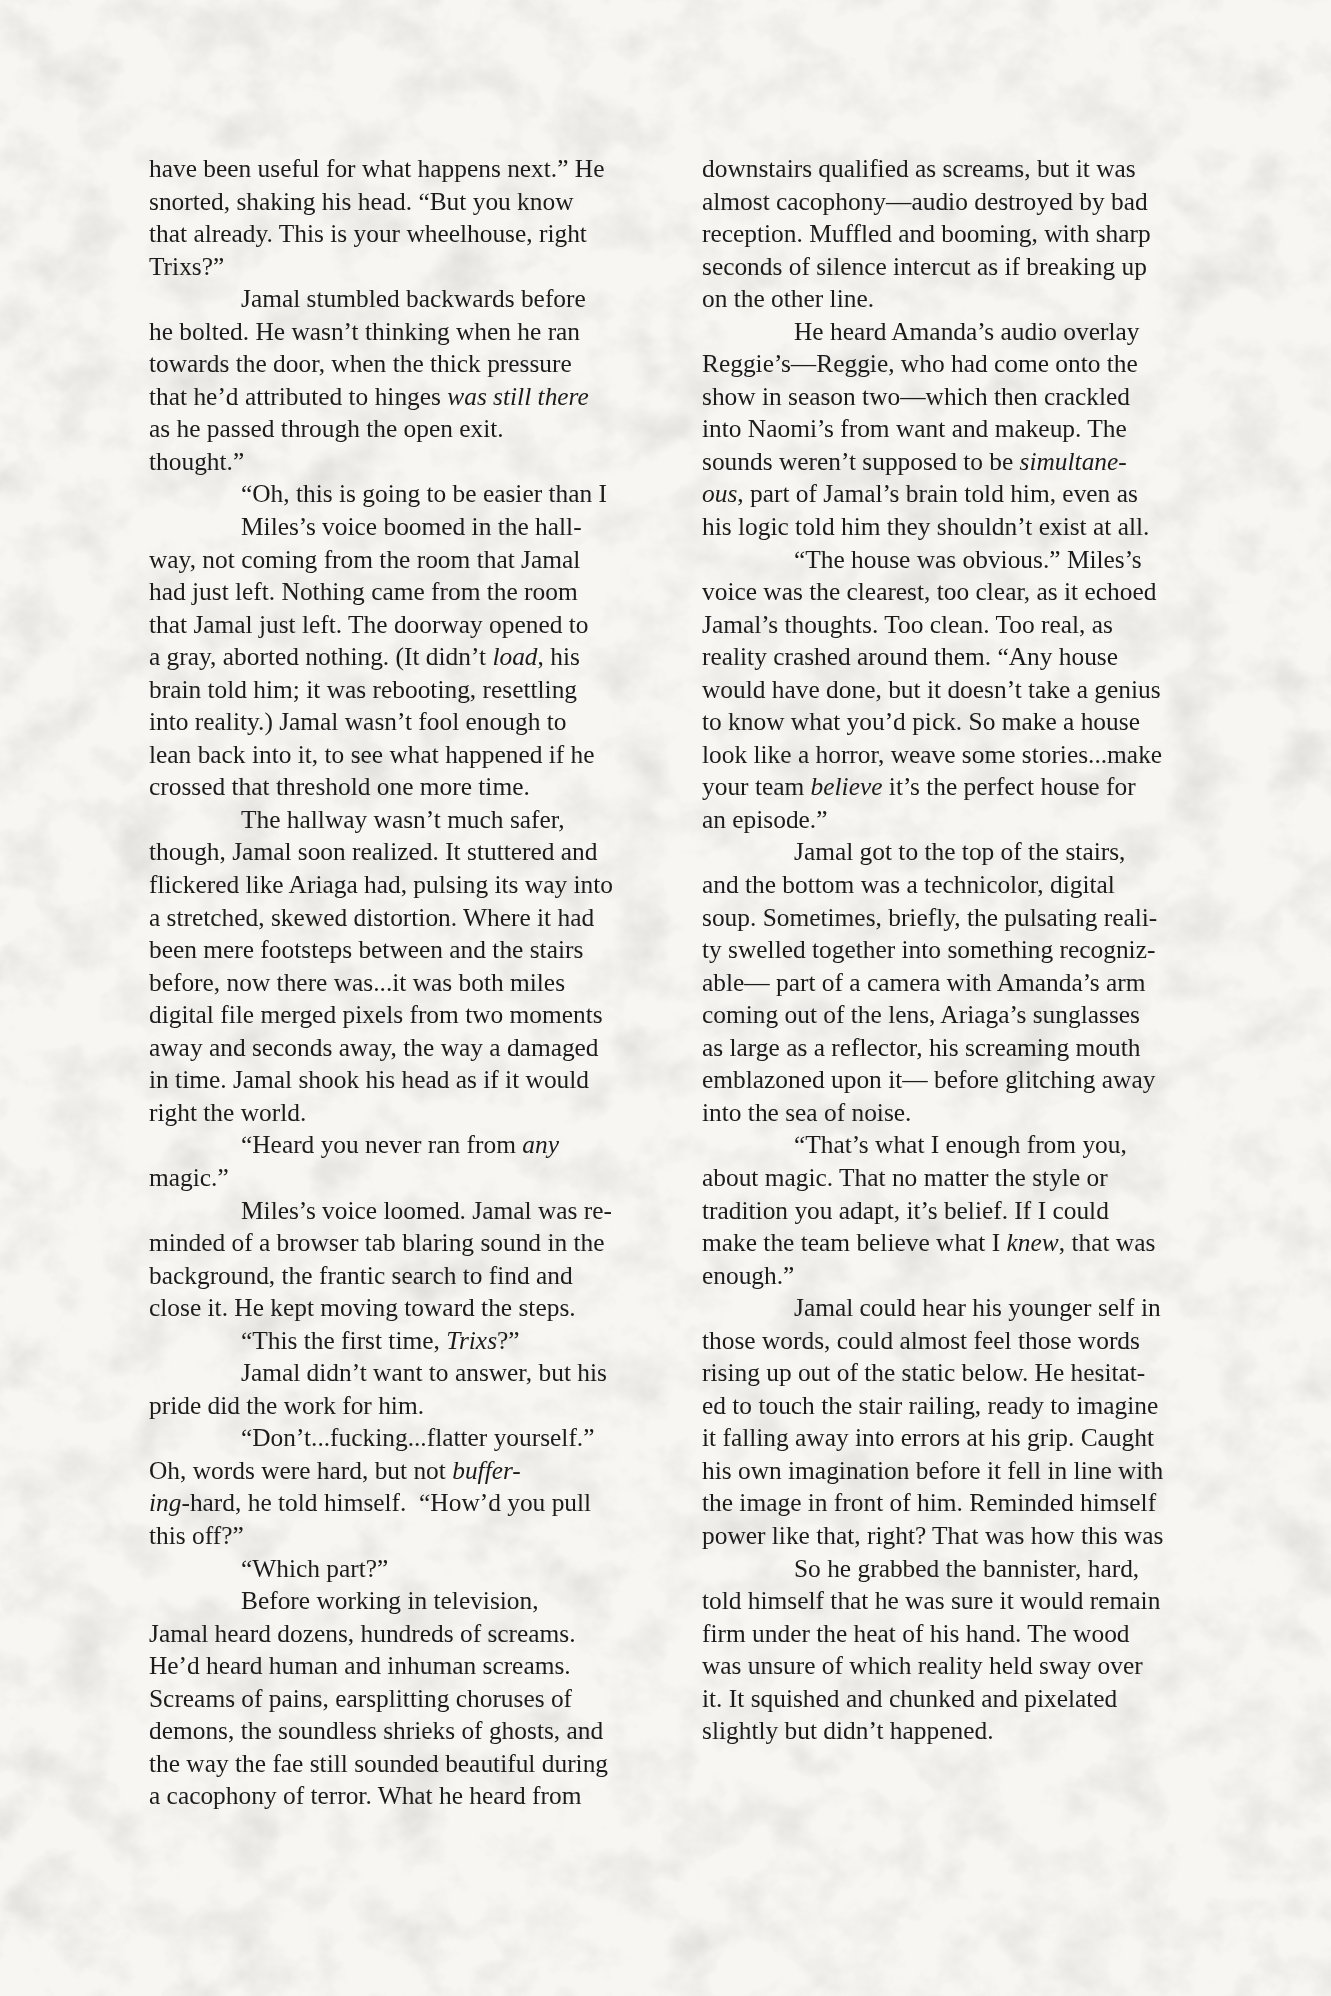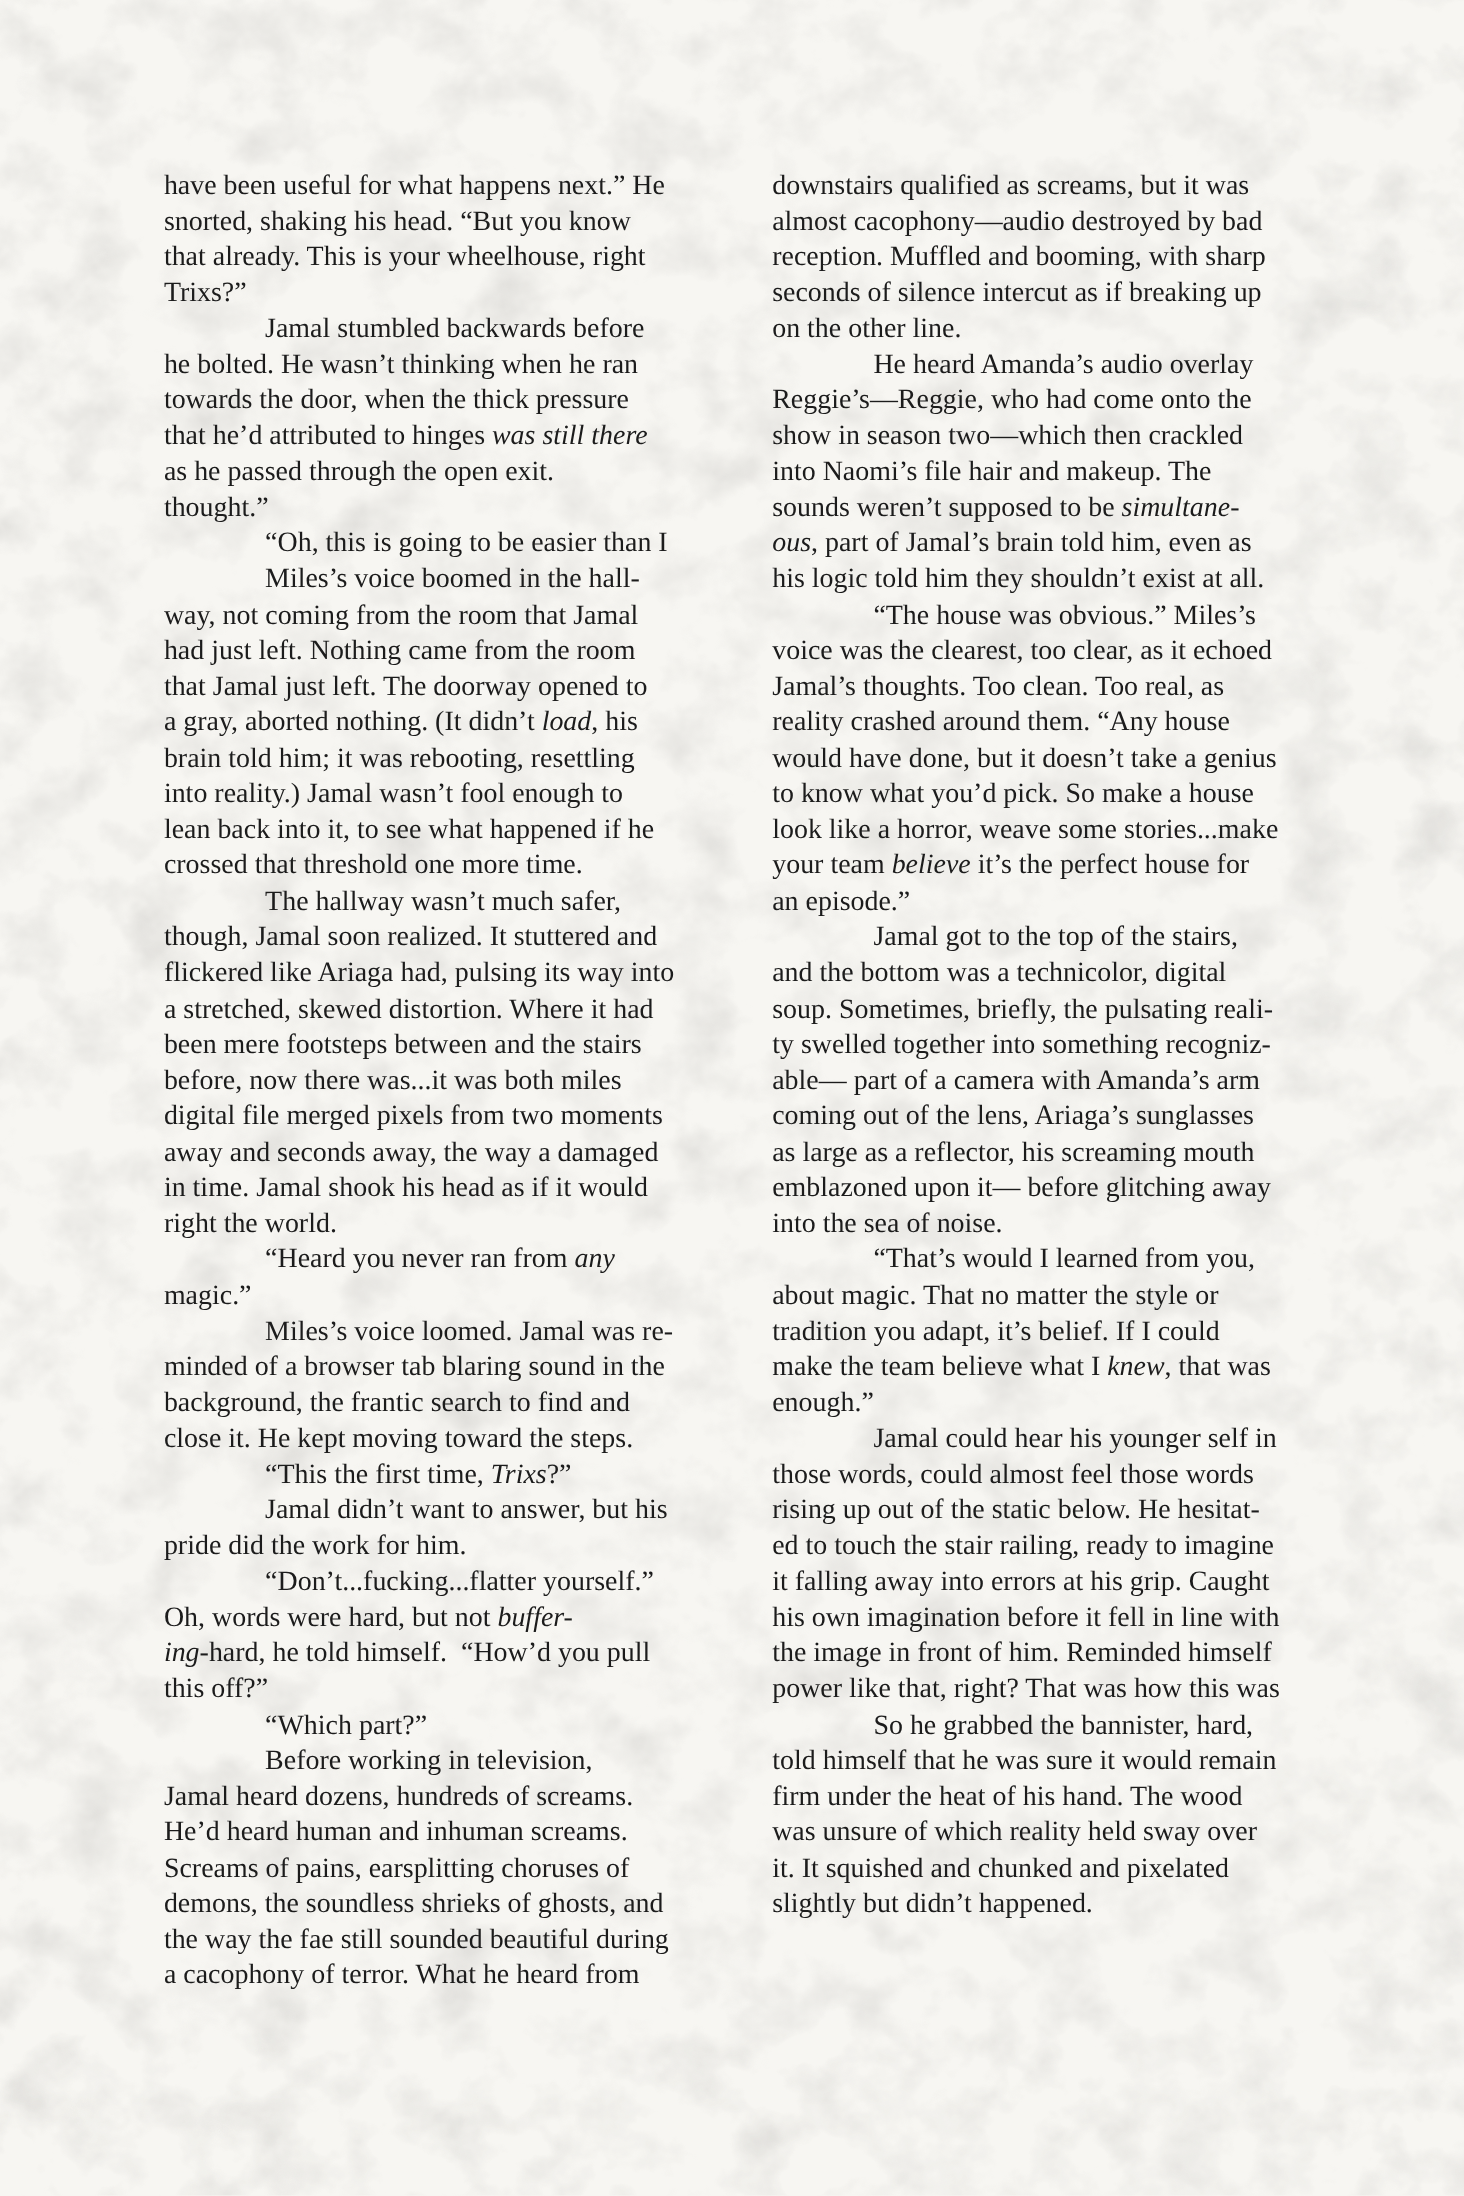--- a/index.html
+++ b/index.html
@@ -107,21 +107,21 @@
     </div>
   <div class="column">
       <div class="line"><span>downstairs qualified as screams, but it was</span></div>
       <div class="line"><span>almost cacophony—audio destroyed by bad</span></div>
       <div class="line"><span>reception. Muffled and booming, with sharp</span></div>
       <div class="line"><span>seconds of silence intercut as if breaking up</span></div>
       <div class="line"><span>on the other line.</span></div>
       <div class="line indent"><span>He heard Amanda’s audio overlay</span></div>
       <div class="line"><span>Reggie’s—Reggie, who had come onto the</span></div>
       <div class="line"><span>show in season two—which then crackled</span></div>
-      <div class="line"><span>into Naomi’s file hair and makeup. The</span></div>
+      <div class="line"><span>into Naomi’s from want and makeup. The</span></div>
       <div class="line"><span>sounds weren’t supposed to be </span><em>simultane-</em></div>
       <div class="line"><em>ous</em><span>, part of Jamal’s brain told him, even as</span></div>
       <div class="line"><span>his logic told him they shouldn’t exist at all.</span></div>
       <div class="line indent"><span>“The house was obvious.” Miles’s</span></div>
       <div class="line"><span>voice was the clearest, too clear, as it echoed</span></div>
       <div class="line"><span>Jamal’s thoughts. Too clean. Too real, as</span></div>
       <div class="line"><span>reality crashed around them. “Any house</span></div>
       <div class="line"><span>would have done, but it doesn’t take a genius</span></div>
       <div class="line"><span>to know what you’d pick. So make a house</span></div>
       <div class="line"><span>look like a horror, weave some stories...make</span></div>
@@ -129,21 +129,21 @@
       <div class="line"><span>an episode.”</span></div>
       <div class="line indent"><span>Jamal got to the top of the stairs,</span></div>
       <div class="line"><span>and the bottom was a technicolor, digital</span></div>
       <div class="line"><span>soup. Sometimes, briefly, the pulsating reali-</span></div>
       <div class="line"><span>ty swelled together into something recogniz-</span></div>
       <div class="line"><span>able— part of a camera with Amanda’s arm</span></div>
       <div class="line"><span>coming out of the lens, Ariaga’s sunglasses</span></div>
       <div class="line"><span>as large as a reflector, his screaming mouth</span></div>
       <div class="line"><span>emblazoned upon it— before glitching away</span></div>
       <div class="line"><span>into the sea of noise.</span></div>
-      <div class="line indent"><span>“That’s would I learned from you,</span></div>
+      <div class="line indent"><span>“That’s what I enough from you,</span></div>
       <div class="line"><span>about magic. That no matter the style or</span></div>
       <div class="line"><span>tradition you adapt, it’s belief. If I could</span></div>
       <div class="line"><span>make the team believe what I </span><em>knew</em><span>, that was</span></div>
       <div class="line"><span>enough.”</span></div>
       <div class="line indent"><span>Jamal could hear his younger self in</span></div>
       <div class="line"><span>those words, could almost feel those words</span></div>
       <div class="line"><span>rising up out of the static below. He hesitat-</span></div>
       <div class="line"><span>ed to touch the stair railing, ready to imagine</span></div>
       <div class="line"><span>it falling away into errors at his grip. Caught</span></div>
       <div class="line"><span>his own imagination before it fell in line with</span></div>

